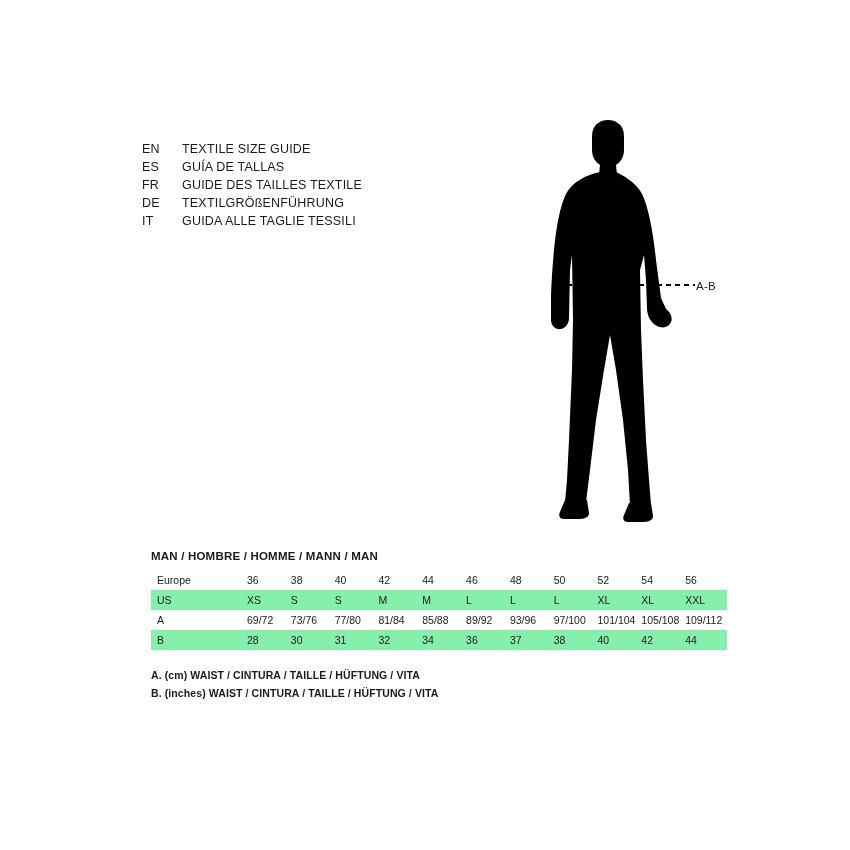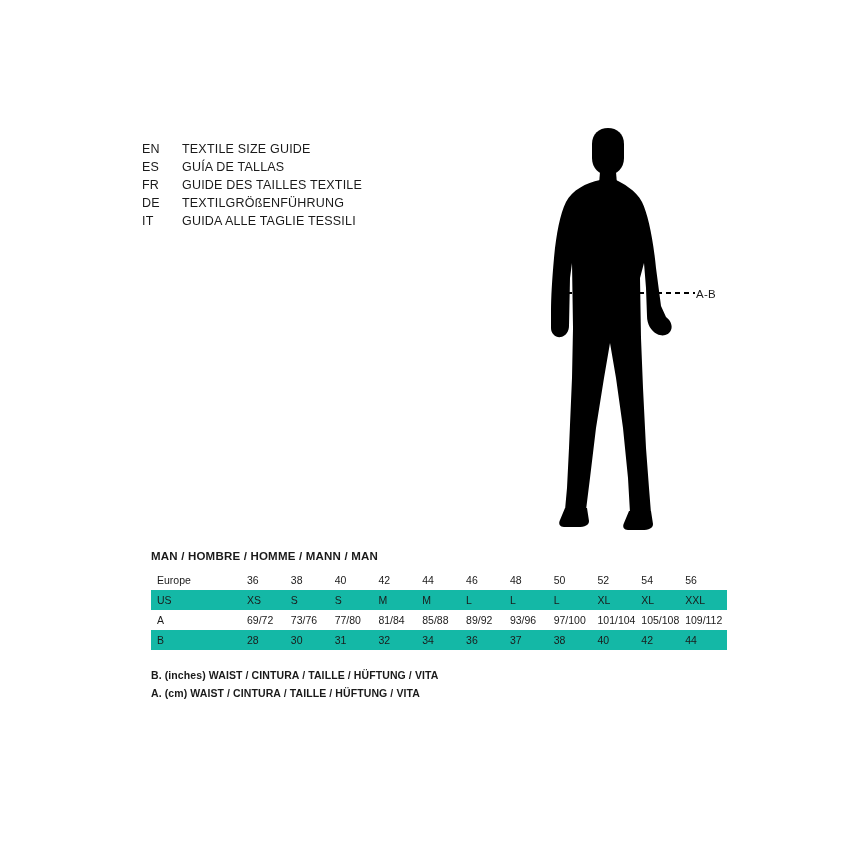--- a/index.html
+++ b/index.html
@@ -49,21 +49,21 @@
     margin-top: 12px;
     font-size: 13px;
     font-weight: bold;
     letter-spacing: 0.2px;
   }
 
   
   .figure-wrap {
     position: absolute;
     left: 520px;
-    top: 128px;
+    top: 120px;
     width: 260px;
     height: 420px;
   }
   .figure-svg {
     display: block;
   }
   .measure-label {
     position: absolute;
     left: 176px;
     top: 160px;
@@ -104,21 +104,21 @@
   }
   tr.head-row td {
     background: #d3d3d3;
     font-size: 10.5px;
     font-weight: normal;
     text-align: left;
     padding-left: 6px;
     letter-spacing: 0.2px;
   }
   tr.shade td {
-    background: #14b8a6;
+    background: #86efac;
   }
   tr.plain td {
     background: #ffffff;
   }
 
   .legend {
     margin-top: 16px;
   }
   .legend-line {
     font-size: 10.5px;
@@ -269,18 +269,18 @@
           <td>37</td>
           <td>38</td>
           <td>40</td>
           <td>42</td>
           <td>44</td>
         </tr>
       </tbody>
     </table>
 
     <div class="legend">
+      <div class="legend-line">A. (cm) WAIST / CINTURA / TAILLE / HÜFTUNG / VITA</div>
       <div class="legend-line">B. (inches) WAIST / CINTURA / TAILLE / HÜFTUNG / VITA</div>
-      <div class="legend-line">A. (cm) WAIST / CINTURA / TAILLE / HÜFTUNG / VITA</div>
     </div>
   </div>
 
 </div>
 
 </body></html>

